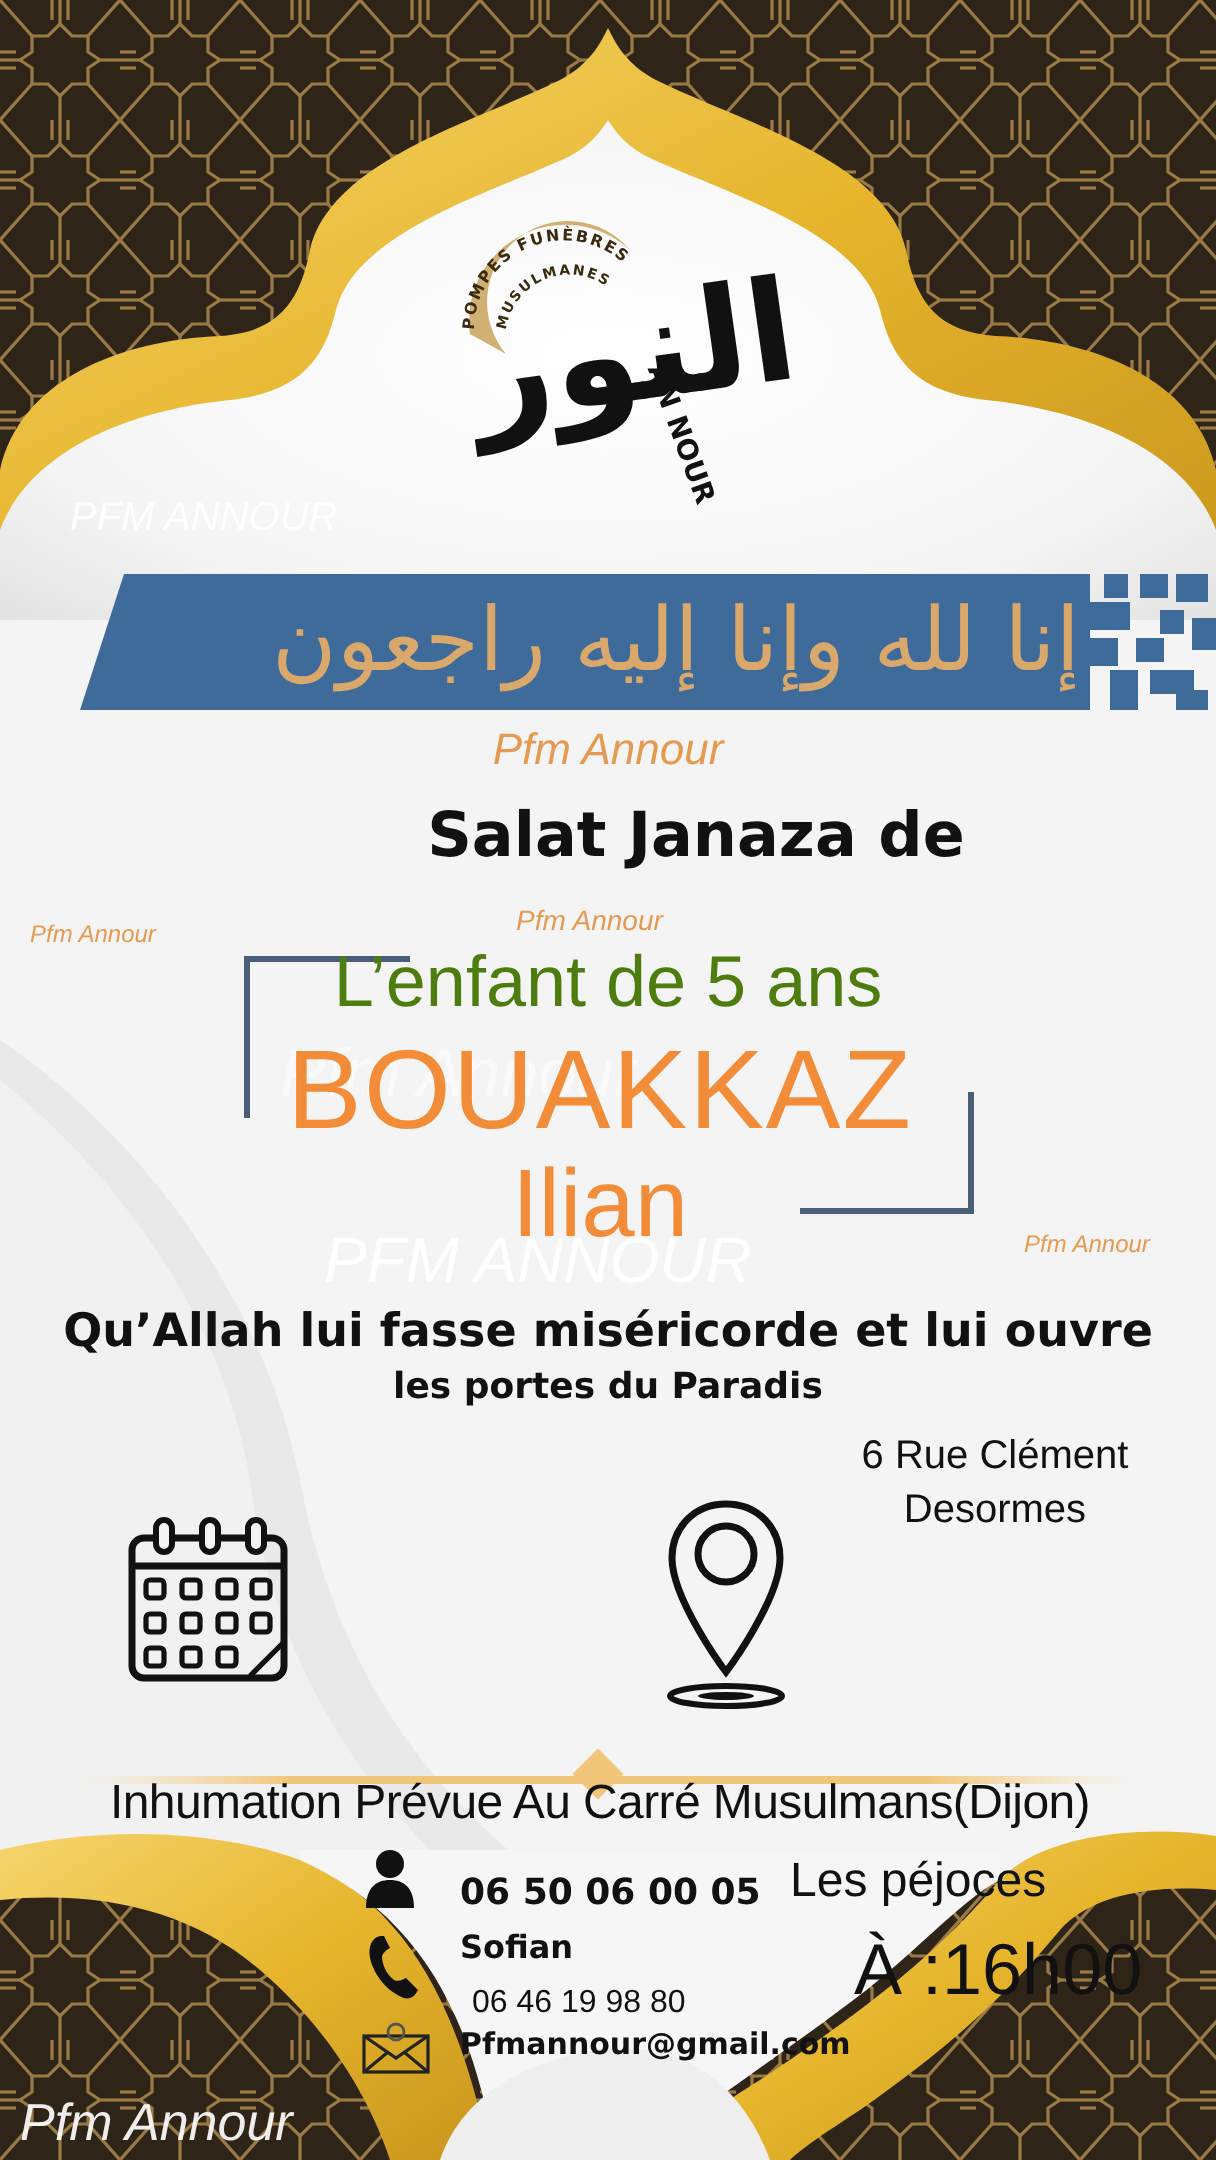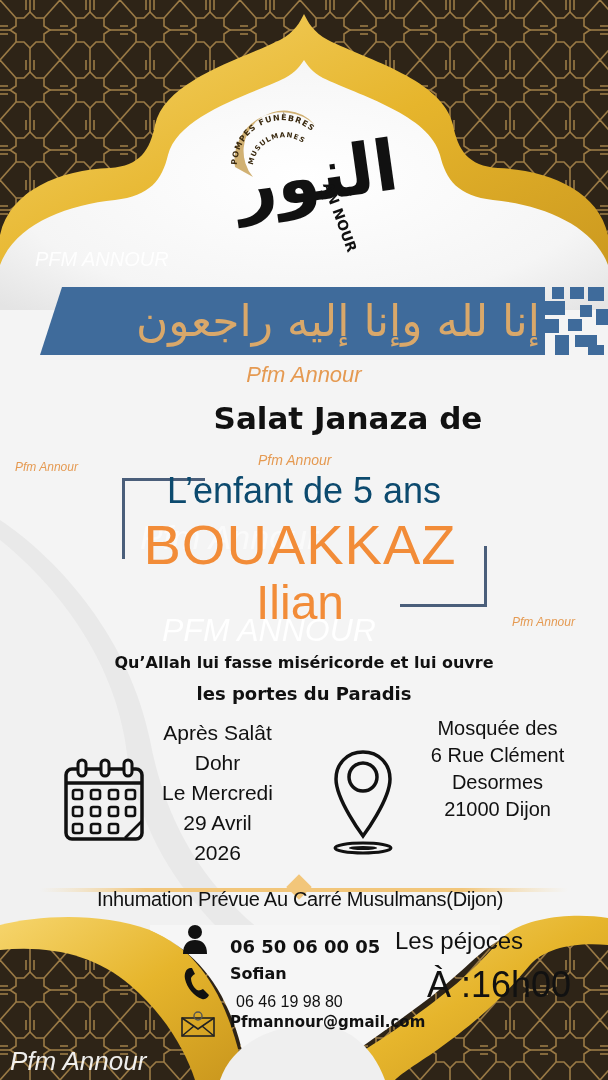--- a/index.html
+++ b/index.html
@@ -121,31 +121,31 @@
 
   <div class="abs center bold-sans" style="left:0; top:400px; width:600px; font-size:31px; color:#111;padding-left:48px;">Salat Janaza de</div>
 
   <div class="wm" style="left:15px; top:460px; font-size:12px; color:#e59a52;">Pfm Annour</div>
   <div class="wm" style="left:258px; top:452px; font-size:14px; color:#e59a52;">Pfm Annour</div>
   <div class="wm" style="left:512px; top:615px; font-size:12px; color:#e59a52;">Pfm Annour</div>
 
   <div class="abs" style="left:122px; top:478px; width:80px; height:78px; border-left:3px solid #4a5e7a; border-top:3px solid #4a5e7a;"></div>
   <div class="abs" style="left:400px; top:546px; width:84px; height:58px; border-right:3px solid #4a5e7a; border-bottom:3px solid #4a5e7a;"></div>
 
-  <div class="abs center" style="left:0; top:470px; width:608px; font-size:36px; color:#0c4a6e;">L’enfant de 5 ans</div>
+  <div class="abs center" style="left:0; top:470px; width:608px; font-size:36px; color:#4d7c0f;">L’enfant de 5 ans</div>
 
   <div class="wm" style="left:140px; top:518px; font-size:34px; color:rgba(255,255,255,0.55);">Pfm Annour</div>
 
   <div class="abs center" style="left:0; top:512px; width:600px; font-size:56px; color:#f28c38; letter-spacing:1px;">BOUAKKAZ</div>
 
   <div class="wm" style="left:162px; top:612px; font-size:32px; color:rgba(255,255,255,0.95);">PFM ANNOUR</div>
 
   <div class="abs center" style="left:0; top:575px; width:600px; font-size:48px; color:#f28c38;">Ilian</div>
 
-  <div class="abs center bold-sans" style="left:0; top:653px; width:608px; font-size:16px; color:#111;">Qu’Allah lui fasse miséricorde et lui ouvre</div>
+  <div class="abs center bold-sans" style="left:0; top:653px; width:608px; font-size:23px; color:#111;">Qu’Allah lui fasse miséricorde et lui ouvre</div>
   <div class="abs center bold-sans" style="left:0; top:683px; width:608px; font-size:18px; color:#111;">les portes du Paradis</div>
 
   <svg class="abs" style="left:63px; top:757px;" width="84" height="86" viewBox="0 0 84 86">
     <rect x="3" y="12" width="76" height="70" rx="6" fill="none" stroke="#111" stroke-width="3.5"></rect>
     <line x1="3" y1="26" x2="79" y2="26" stroke="#111" stroke-width="3.5"></line>
     <rect x="15" y="3" width="8" height="16" rx="4" fill="#f4f4f4" stroke="#111" stroke-width="3"></rect>
     <rect x="38" y="3" width="8" height="16" rx="4" fill="#f4f4f4" stroke="#111" stroke-width="3"></rect>
     <rect x="61" y="3" width="8" height="16" rx="4" fill="#f4f4f4" stroke="#111" stroke-width="3"></rect>
     <g fill="none" stroke="#111" stroke-width="2.6">
       <rect x="10" y="33" width="9" height="9" rx="2"></rect>
@@ -156,43 +156,34 @@
         <rect x="28" y="50" width="9" height="9" rx="2"></rect>
         <rect x="46" y="50" width="9" height="9" rx="2"></rect>
         <rect x="63" y="50" width="9" height="9" rx="2"></rect>
       <rect x="10" y="67" width="9" height="9" rx="2"></rect>
         <rect x="28" y="67" width="9" height="9" rx="2"></rect>
         <rect x="46" y="67" width="9" height="9" rx="2"></rect>
       <path d="M62,81 L79,64"></path>
     </g>
   </svg>
 
-  <div class="abs center" style="left:145px; top:718px; width:145px; font-size:21px; line-height:30px; color:#111;">
-    <div>Après Salât</div>
-    <div>Dohr</div>
-    <div>Le Mercredi</div>
-    <div>29 Avril</div>
-    <div>2026</div>
-  </div>
 
   <svg class="abs" style="left:332px; top:748px;" width="62" height="114" viewBox="0 0 62 114">
     <path d="M31,4 C15,4 4,16 4,31 C4,52 31,88 31,88 C31,88 58,52 58,31 C58,16 47,4 31,4 Z" fill="none" stroke="#111" stroke-width="3.5"></path>
     <circle cx="31" cy="29" r="14" fill="none" stroke="#111" stroke-width="3.5"></circle>
     <ellipse cx="31" cy="100" rx="28" ry="5" fill="none" stroke="#111" stroke-width="3"></ellipse>
     <ellipse cx="31" cy="100" rx="14" ry="2" fill="#111"></ellipse>
   </svg>
 
   <div class="abs center" style="left:410px; top:715px; width:175px; font-size:20px; line-height:27px; color:#111;">
-    <div>Mosquée des</div>
     <div>6 Rue Clément</div>
     <div>Desormes</div>
-    <div>21000 Dijon</div>
   </div>
 
-  <div class="abs center" style="left:0; top:888px; width:600px; font-size:20px; color:#111; letter-spacing:-0.3px;">Inhumation Prévue Au Carré Musulmans(Dijon)</div>
+  <div class="abs center" style="left:0; top:888px; width:600px; font-size:24px; color:#111; letter-spacing:-0.3px;">Inhumation Prévue Au Carré Musulmans(Dijon)</div>
 
   <svg class="abs" style="left:182px; top:924px;" width="26" height="30" viewBox="0 0 26 30">
     <circle cx="13" cy="8" r="7" fill="#111"></circle>
     <path d="M1,30 C1,20 6,16 13,16 C20,16 25,20 25,30 Z" fill="#111"></path>
   </svg>
   <div class="abs bold-sans" style="left:230px; top:964px; font-size:16px; color:#111;">Sofian</div>
 
   <svg class="abs" style="left:182px; top:966px;" width="28" height="34" viewBox="0 0 28 34">
     <path d="M8,2 C4,3 2,7 3,13 C5,22 12,30 20,33 C24,34 26,31 27,29 L21,23 C19,24 17,25 15,24 C11,21 9,16 9,12 C10,10 11,9 13,8 L10,2 Z" fill="#111"></path>
   </svg>

